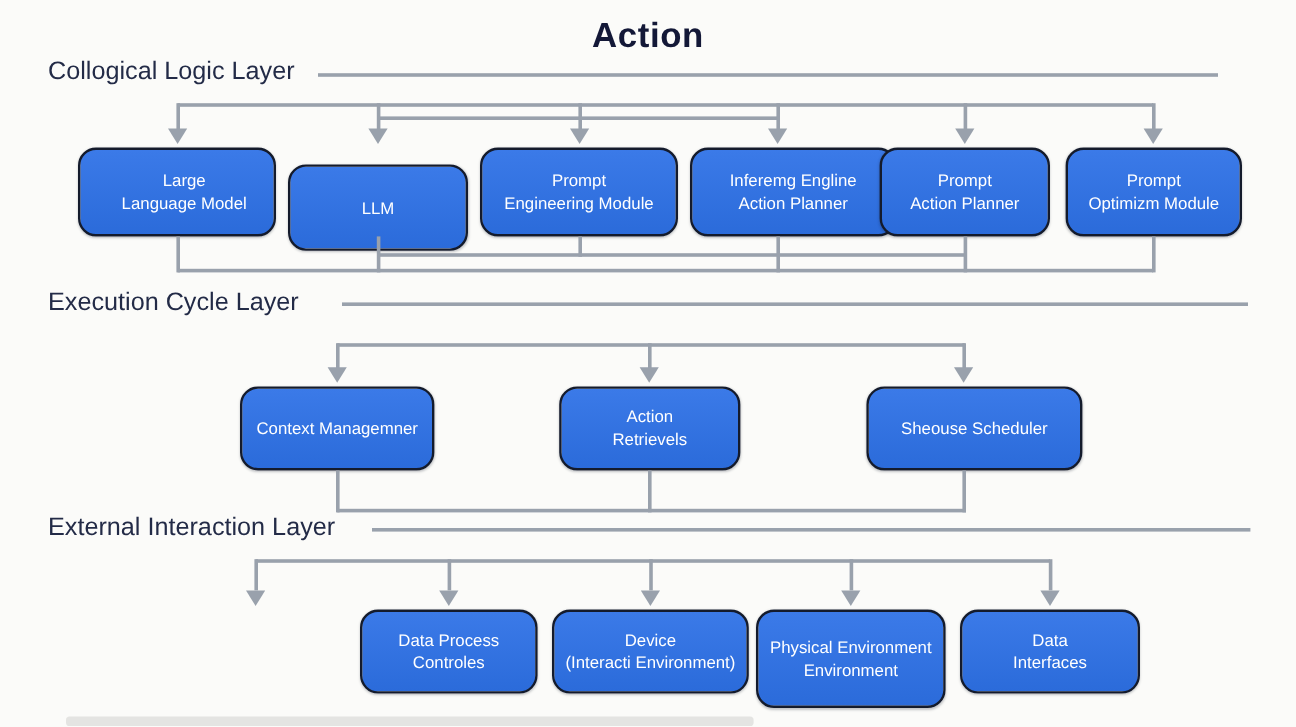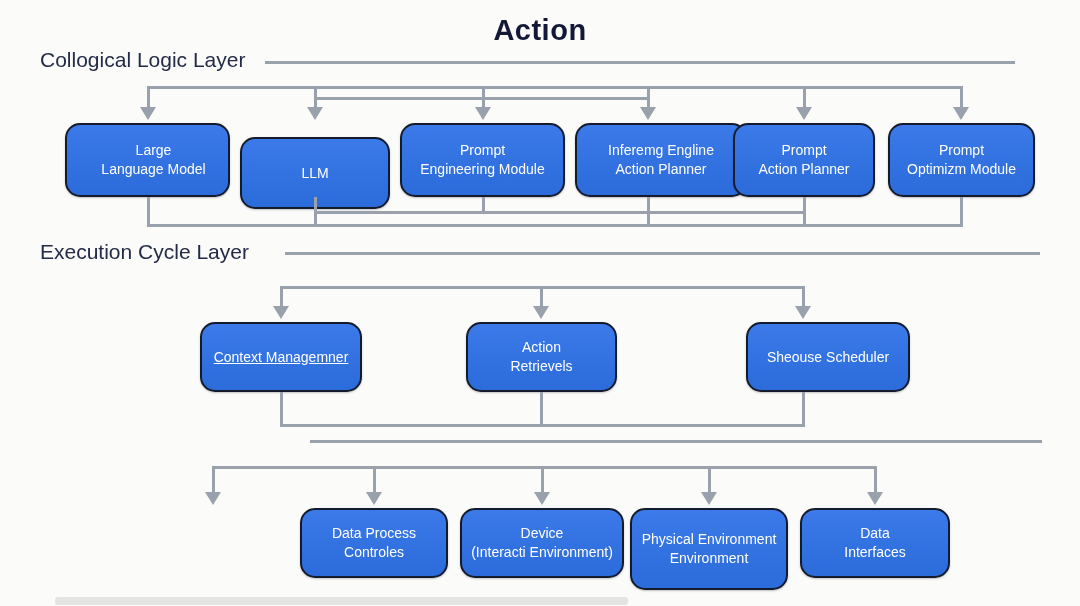--- a/index.html
+++ b/index.html
@@ -112,30 +112,31 @@
   <div class="hline" style="left:285px;top:252px;width:755px;height:3px;"></div>
 
   <div class="hline" style="left:281px;top:286px;width:523px;height:3px;"></div>
   <div class="vline" style="left:280px;top:286px;width:3px;height:23px;"></div>
   <div class="vline" style="left:540px;top:286px;width:3px;height:23px;"></div>
   <div class="vline" style="left:802px;top:286px;width:3px;height:23px;"></div>
   <div class="arrow" style="left:273px;top:306px;"></div>
   <div class="arrow" style="left:533px;top:306px;"></div>
   <div class="arrow" style="left:795px;top:306px;"></div>
 
-  <div class="box" style="left:200px;top:322px;width:162px;height:70px;text-decoration:underline;">Context Managemner</div>
+  <div class="box" style="left:200px;top:322px;width:162px;height:70px;">Context Managemner</div>
   <div class="box" style="left:466px;top:322px;width:151px;height:70px;">Action
 Retrievels</div>
-  <div class="box" style="left:722px;top:322px;width:164px;height:70px;margin-left:24px;">Sheouse Scheduler</div>
+  <div class="box" style="left:722px;top:322px;width:180px;height:70px;">Sheouse Scheduler</div>
 
   <div class="vline" style="left:280px;top:392px;width:3px;height:35px;"></div>
   <div class="vline" style="left:540px;top:392px;width:3px;height:35px;"></div>
   <div class="vline" style="left:802px;top:392px;width:3px;height:35px;"></div>
   <div class="hline" style="left:281px;top:424px;width:524px;height:3px;"></div>
 
+  <div class="layer-label" style="left:40px;top:428px;">External Interaction Layer</div>
   <div class="hline" style="left:310px;top:440px;width:732px;height:3px;"></div>
 
   <div class="hline" style="left:213px;top:466px;width:662px;height:3px;"></div>
   <div class="vline" style="left:212px;top:466px;width:3px;height:26px;"></div>
   <div class="vline" style="left:373px;top:466px;width:3px;height:26px;"></div>
   <div class="vline" style="left:541px;top:466px;width:3px;height:26px;"></div>
   <div class="vline" style="left:708px;top:466px;width:3px;height:26px;"></div>
   <div class="vline" style="left:874px;top:466px;width:3px;height:26px;"></div>
   <div class="arrow" style="left:205px;top:492px;"></div>
   <div class="arrow" style="left:366px;top:492px;"></div>

